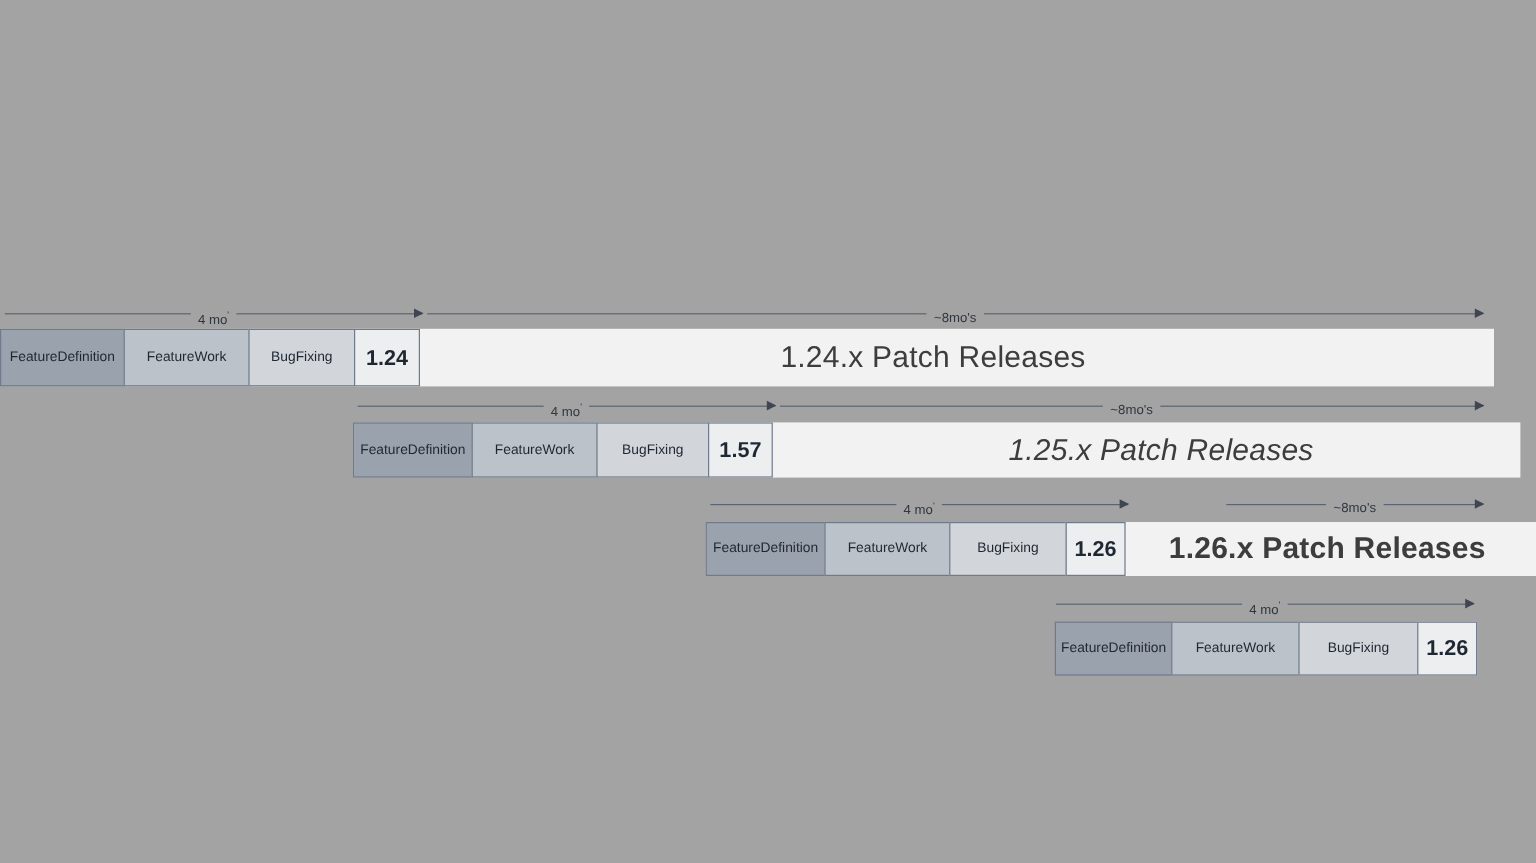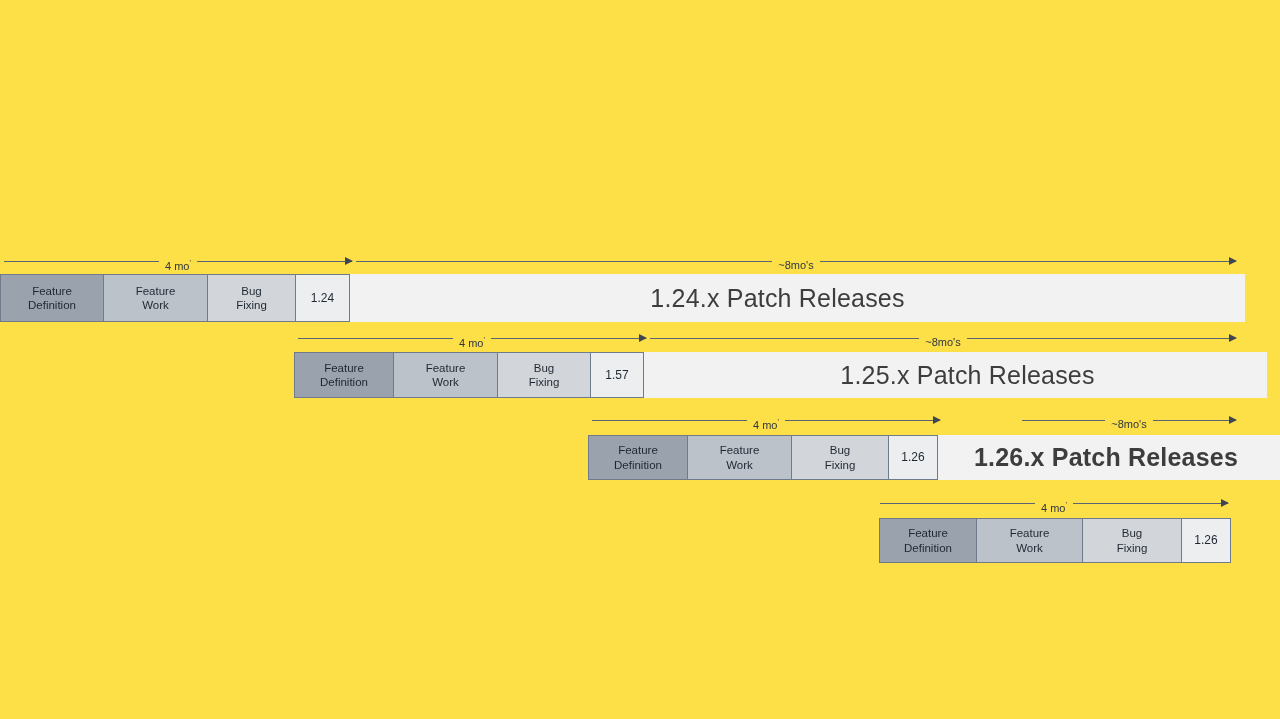--- a/index.html
+++ b/index.html
@@ -8,21 +8,21 @@
     width: 1280px; height: 719px;
     background: #ffffff;
     font-family: "Liberation Sans", sans-serif;
     overflow: hidden;
   }
 
   #stage {
     position: relative;
     width: 1280px;
     height: 719px;
-    background: #fde047;
+    background: #a3a3a3;
   }
 
   
   .release-row { position: absolute; }
 
   
   .patch-band {
     position: absolute;
     background: #f2f2f3;
     display: flex;
@@ -39,35 +39,34 @@
   }
 
   
   .phases {
     position: absolute;
     display: flex;
     height: 48px;
   }
   .phase {
     display: flex;
-    flex-direction: column;
     align-items: center;
     justify-content: center;
     border: 1px solid #6f7b8a;
     margin-right: -1px;
     font-size: 11.5px;
     line-height: 1.25;
     color: #1f2733;
     text-align: center;
     white-space: nowrap;
   }
   .phase-def    { background: #9aa2ad; }
   .phase-work   { background: #bcc2c9; }
   .phase-bug    { background: #d2d6da; text-align: center; }
-  .phase-ver    { background: #eceef0; font-size: 12px; }
+  .phase-ver    { background: #eceef0; font-size: 18px; font-weight: bold; }
 
   .phase .ln { display: block; }
 
   
   .arrow-band {
     position: absolute;
     height: 22px;
     display: flex;
     align-items: center;
   }
@@ -151,21 +150,21 @@
       <div class="arrow-line has-head"></div>
     </div>
 
     <div class="arrow-band" style="left:650px; top:327px; width:586px;">
       <div class="arrow-line"></div>
       <div class="arrow-label">~8mo's</div>
       <div class="arrow-line has-head"></div>
     </div>
 
     <div class="patch-band" style="left:294px; top:352px; width:973px; height:46px;">
-      <div class="patch-band-label" style="transform:translateX(187px);">1.25.x Patch Releases</div>
+      <div class="patch-band-label" style="transform:translateX(187px);font-style:italic;">1.25.x Patch Releases</div>
     </div>
 
     <div class="phases" style="left:294px; top:352px; height:46px;">
       <div class="phase phase-def" style="width:100px;">
         <span class="ln">Feature</span>
         <span class="ln">Definition</span>
       </div>
       <div class="phase phase-work" style="width:105px;">
         <span class="ln">Feature</span>
         <span class="ln">Work</span>

